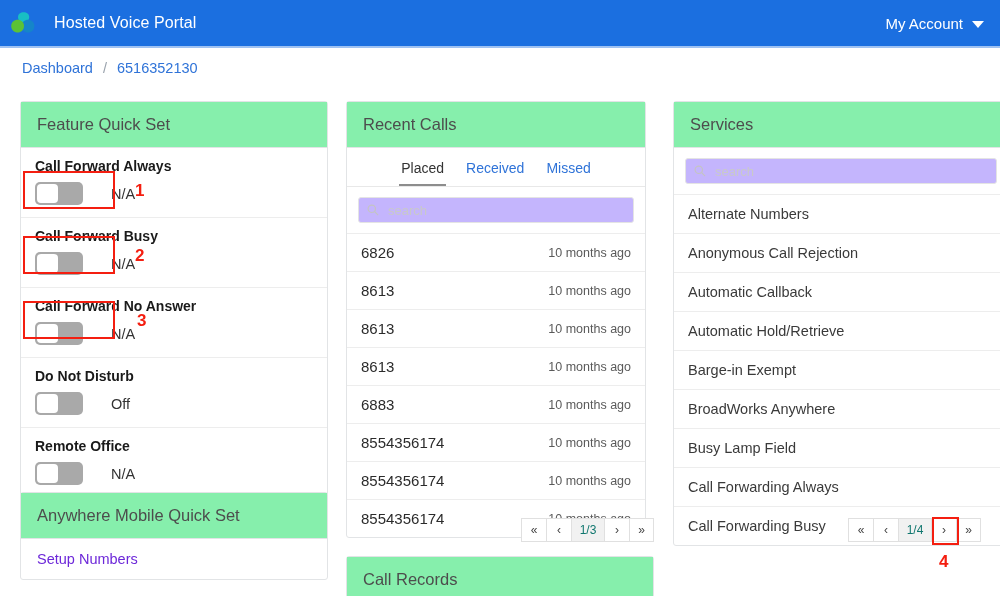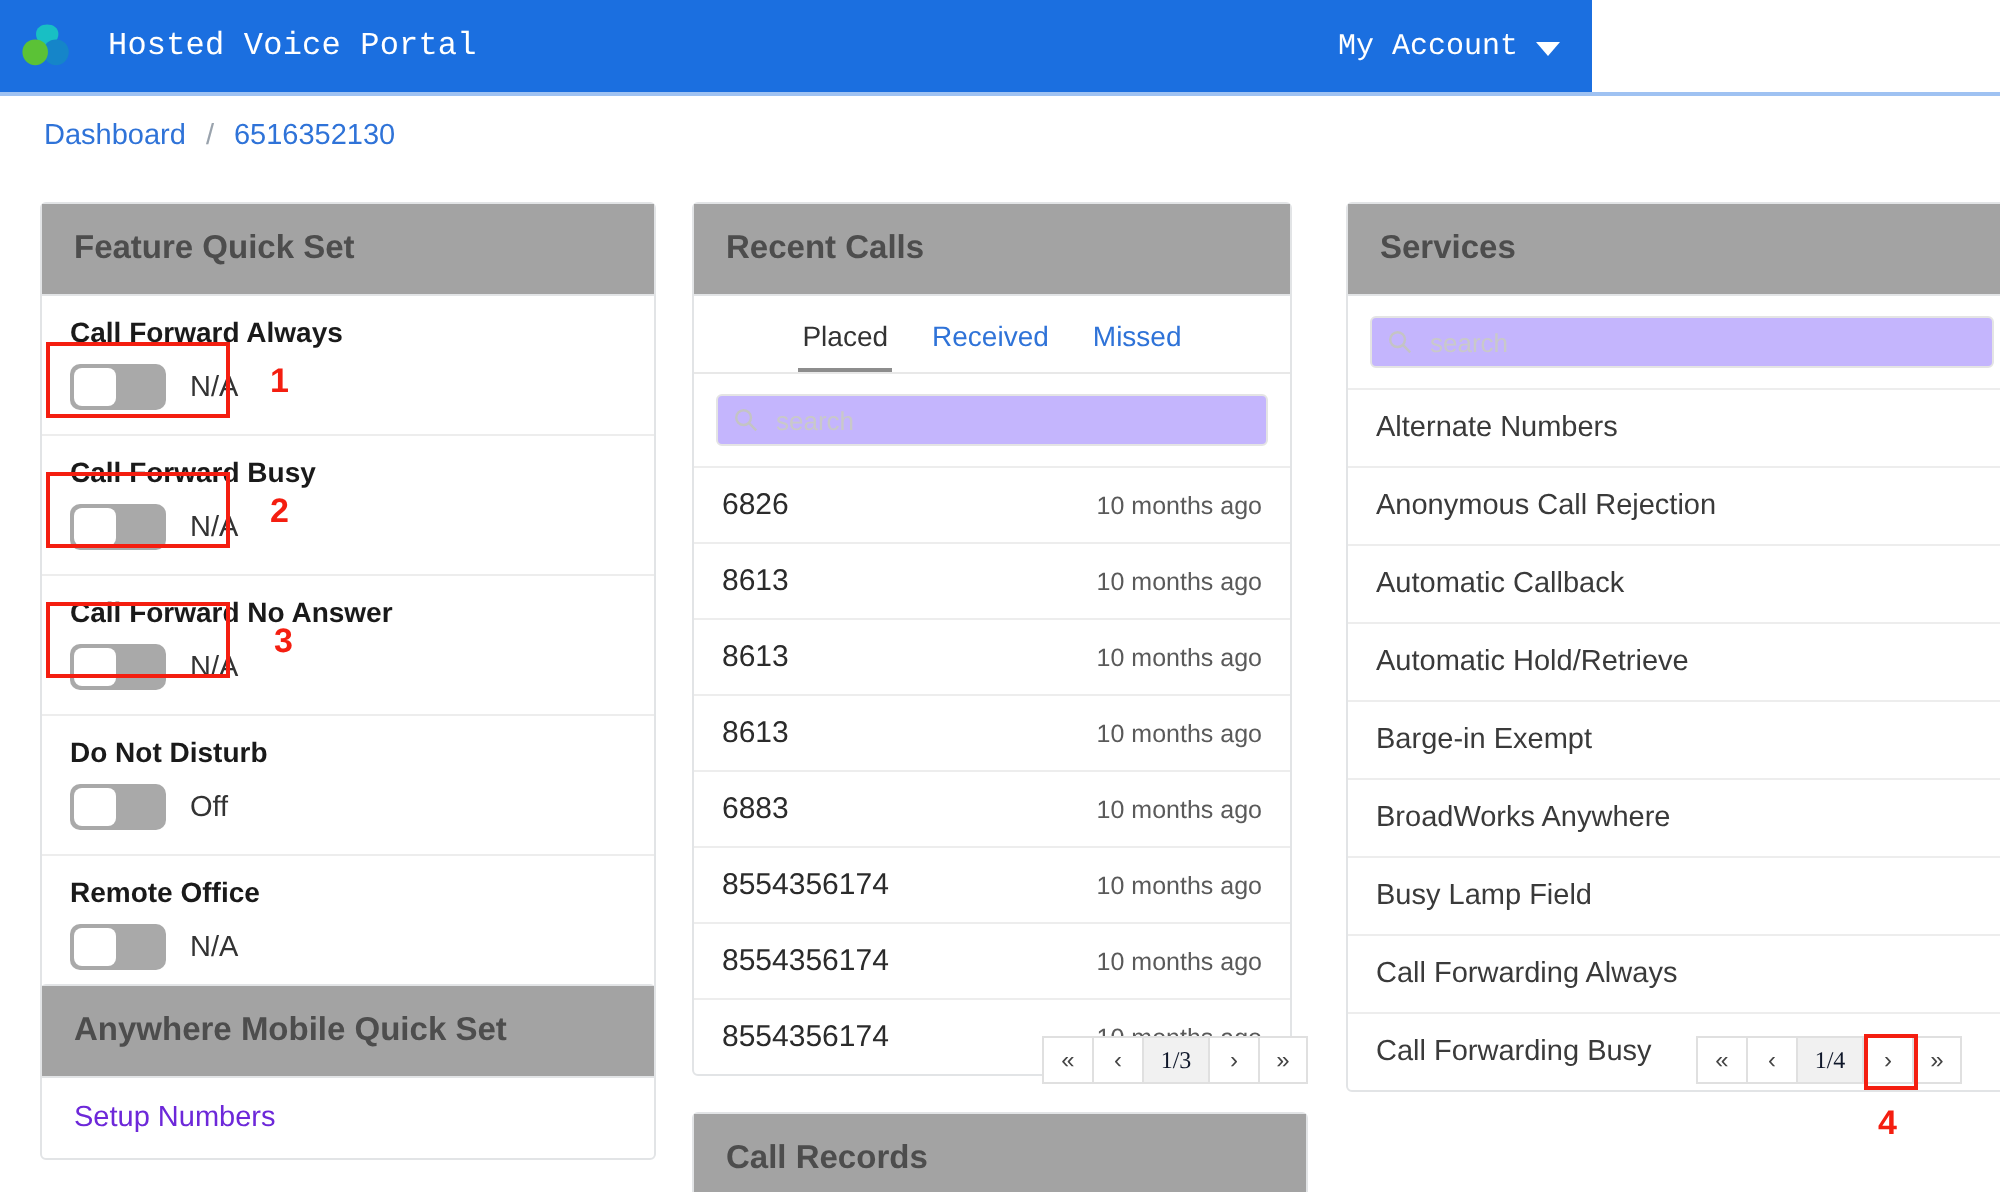--- a/index.html
+++ b/index.html
@@ -7,23 +7,23 @@
     margin: 0; padding: 0;
     width: 1000px; height: 596px;
     background: #ffffff;
     font-family: "Liberation Sans", sans-serif;
     overflow: hidden;
   }
 
   
   .topbar {
     position: absolute; left: 0; top: 0;
-    width: 796px; height: 46px;
+    width: 1000px; height: 46px;
     background: #1b6fe0;
-    display: flex; align-items: center; font-family: Liberation Mono, monospace;
+    display: flex; align-items: center;
   }
   .topbar-accent {
     position: absolute; left: 0; top: 46px;
     width: 1000px; height: 2px;
     background: #9fc2f2;
   }
   .logo-box {
     width: 46px; height: 46px;
     display: flex; align-items: center; justify-content: center;
     flex: 0 0 auto;
@@ -64,40 +64,40 @@
   .crumb-sep { color: #9aa3ad; }
 
   
   .panel {
     position: absolute;
     background: #ffffff;
     border: 1px solid #e2e4e6;
     border-radius: 3px;
   }
   .panel-head {
-    background: #a3a3a3;
+    background: #86efac;
     border-bottom: 1px solid #e2e4e6;
     padding: 13px 16px;
     font-size: 16.5px;
     color: #4d4d4d;
-    font-weight: 700;
+    font-weight: 400;
   }
 
   
   #panel-fqs { left: 20px; top: 101px; width: 308px; }
   .feature-row {
     border-bottom: 1px solid #ededed;
     padding: 10px 14px 12px 14px;
   }
   .feature-row:last-child { border-bottom: none; }
   .feature-label {
     font-size: 14px; font-weight: bold; color: #1a1a1a;
     margin-bottom: 8px;
   }
-  .feature-ctl { display: flex; align-items: center; gap: 12px; }
+  .feature-ctl { display: flex; align-items: center; gap: 28px; }
   .toggle {
     width: 48px; height: 23px;
     background: #a9a9a9;
     border-radius: 5px;
     display: flex; align-items: center;
     padding: 2px;
     cursor: pointer;
     flex: 0 0 auto;
   }
   .toggle .knob {
@@ -185,21 +185,21 @@
     border: 1px solid #e0e0e0;
     border-right: none;
     display: flex; align-items: center; justify-content: center;
     font-size: 12px;
     color: #444;
     background: #ffffff;
     cursor: pointer;
     padding: 0 5px;
   }
   .pg:last-child { border-right: 1px solid #e0e0e0; }
-  .pg.page-label { background: #f1f1f1; color: #0f172a; min-width: 33px; cursor: default; font-family: Liberation Serif, serif; }
+  .pg.page-label { background: #f1f1f1; color: #0f766e; min-width: 33px; cursor: default; }
 
   #pager-recent { position: absolute; left: 346px; top: 518px; width: 308px; }
   #pager-services { position: absolute; left: 673px; top: 518px; width: 308px; }
 
   
   .annot-box {
     position: absolute;
     border: 2px solid #f41e10;
     pointer-events: none;
   }

